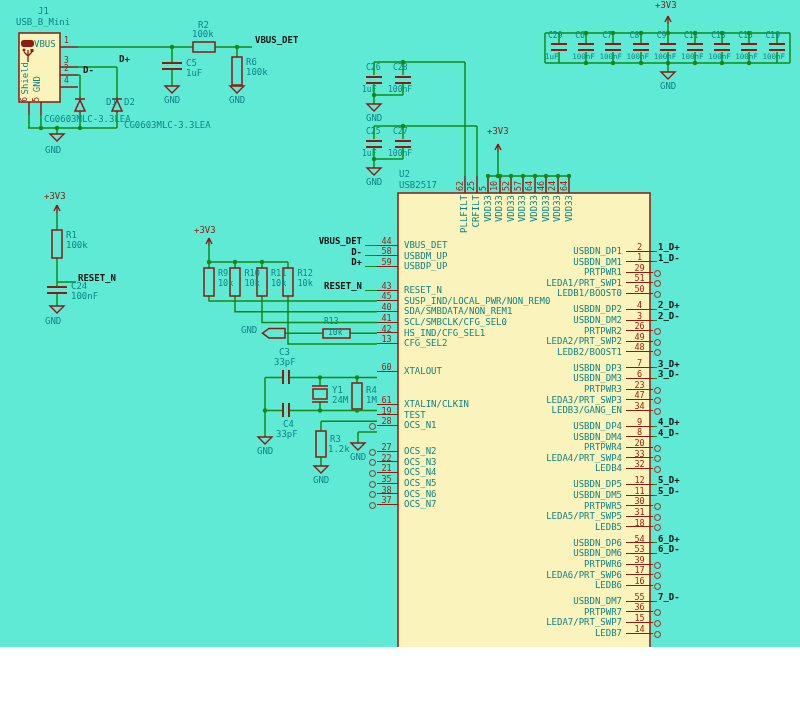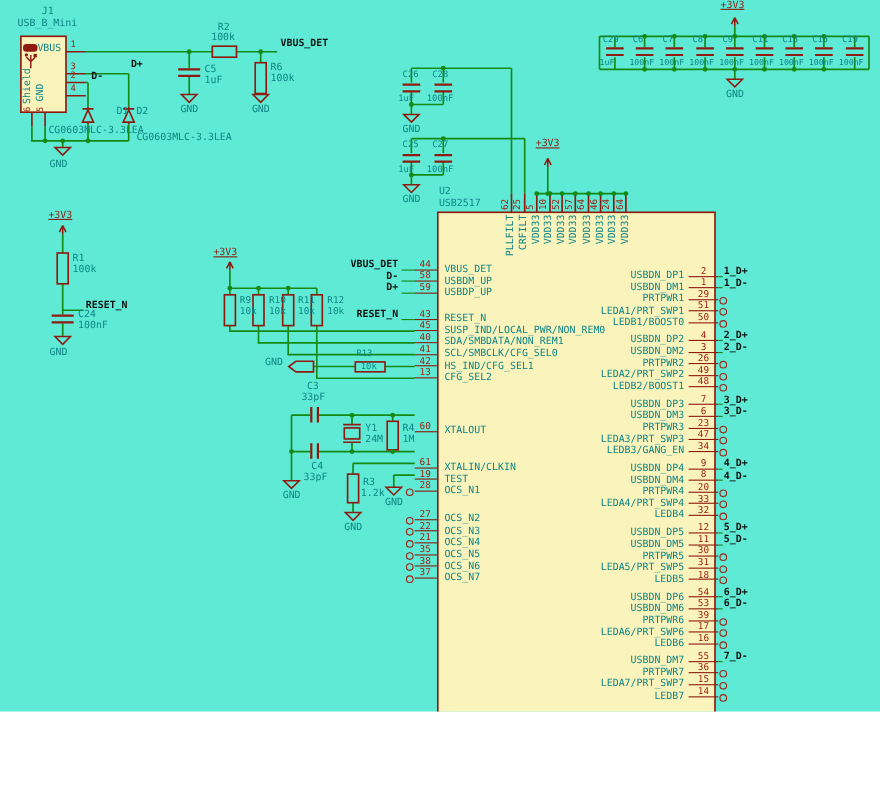--- a/index.html
+++ b/index.html
@@ -2,36 +2,36 @@
 <html><head>
 <meta charset="utf-8">
 <style>
   html,body{margin:0;padding:0;background:#fff;}
   #sheet{position:relative;width:800px;height:647px;background:#5eead4;overflow:hidden;
          font-family:"DejaVu Sans Mono",monospace;}
   svg{position:absolute;left:0;top:0;}
   .t{position:absolute;font:9px/1.1 "DejaVu Sans Mono",monospace;white-space:nowrap;}
   .teal{color:#0e8585;}
   .blk{color:#101010;font-weight:bold;}
-  .pwr{color:#8E1A10;text-decoration:underline;}
+  .pwr{color:#8E1A10;}
   .gndt{color:#0e8585;}
   .sm{font-size:8px;}
   .vt{position:absolute;writing-mode:vertical-rl;text-orientation:mixed;transform:rotate(180deg);
       font:9px/1 "DejaVu Sans Mono",monospace;white-space:nowrap;}
   
   #toppins{position:absolute;left:459.2px;top:176px;display:flex;}
   .tp{position:relative;width:11.6px;height:0;}
   .tp .vnum{position:absolute;left:-3.5px;top:0;height:15px;width:9px;display:flex;
             writing-mode:vertical-rl;transform:rotate(180deg);color:#A02316;font:8.5px/1 "DejaVu Sans Mono",monospace;}
   .tp .vname{position:absolute;left:1.2px;top:19px;width:9px;color:#0e8585;}
   
   #leftrows{position:absolute;left:160px;top:240px;width:246px;}
   .lrow{position:relative;height:10.7px;}
   .lrow:nth-child(4){margin-top:12.9px;}
-  .lrow:nth-child(10){margin-top:38px;}
+  .lrow:nth-child(10){margin-top:17px;}
   .lrow:nth-child(11){margin-top:22.3px;}
   .lrow:nth-child(14){margin-top:14.9px;}
   .lrow .pnet{position:absolute;left:0;width:202px;text-align:right;bottom:4.6px;
               font:9px/1 "DejaVu Sans Mono",monospace;color:#101010;font-weight:bold;}
   .lrow .wire{position:absolute;left:205px;width:12px;top:4.6px;border-top:1.5px solid #148914;}
   .lrow .stub{position:absolute;left:217px;width:21px;top:4.6px;border-top:1.5px solid #8E1A10;}
   .lrow .pnum{position:absolute;left:215px;width:23px;text-align:center;bottom:5.4px;
               font:8.5px/1 "DejaVu Sans Mono",monospace;color:#A02316;}
   .lrow .pname{position:absolute;left:244px;top:0;height:100%;line-height:10.7px;
                font-size:9px;color:#0e8585;white-space:nowrap;}

